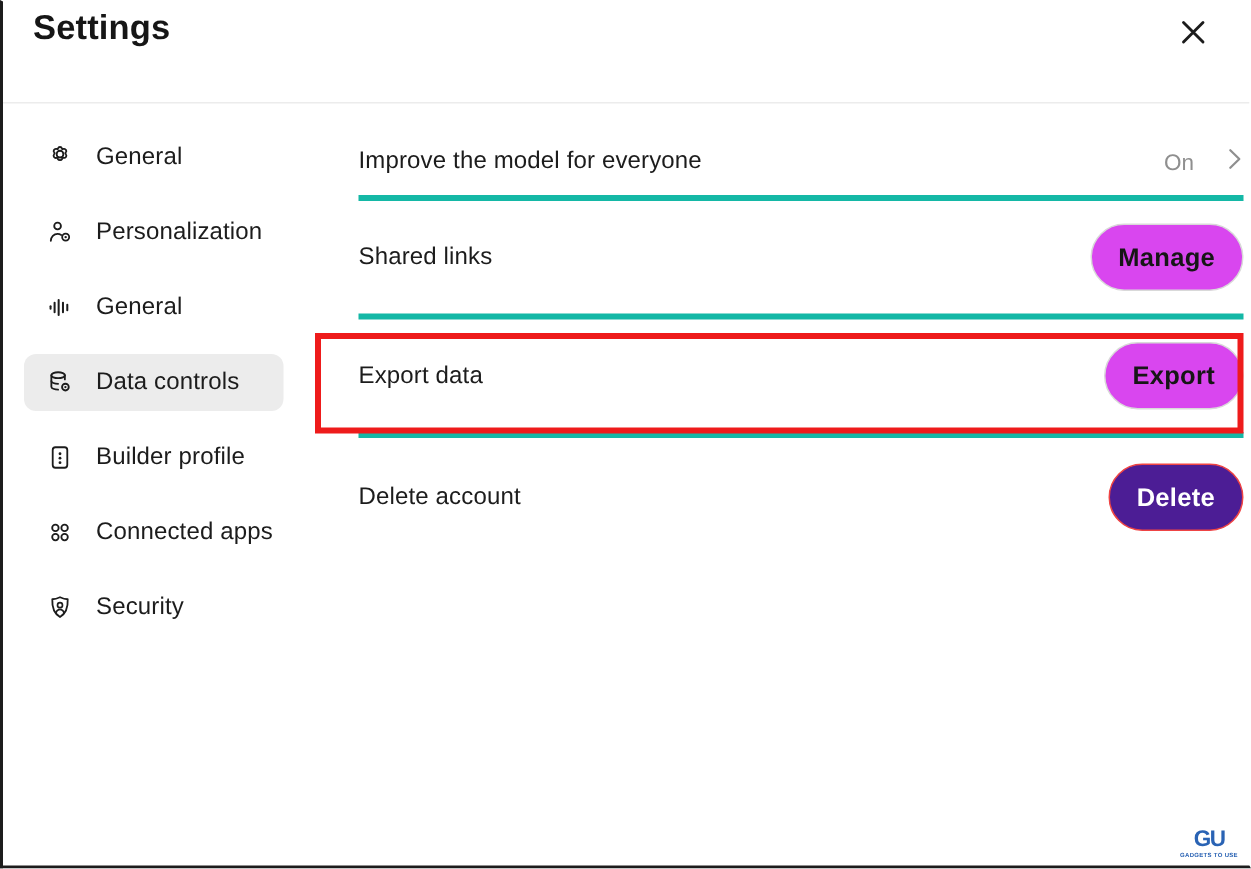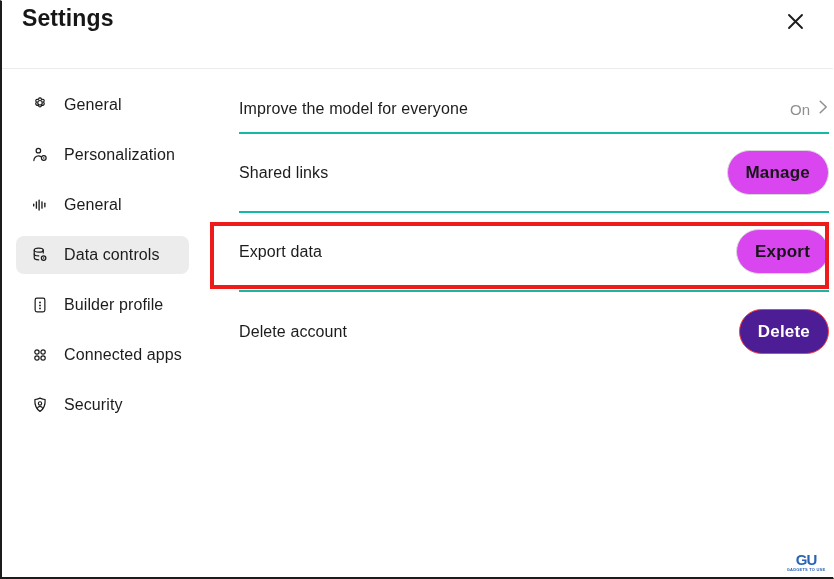--- a/index.html
+++ b/index.html
@@ -109,31 +109,31 @@
   }
   .setting-row {
     position: relative;
     display: flex;
     align-items: center;
     justify-content: space-between;
     height: 48px;
     box-sizing: border-box;
   }
   .setting-row.with-divider {
-    border-bottom: 2px solid #14b8a6;
+    border-bottom: 4px solid #14b8a6;
   }
   .row-label {
     font-size: 16px;
     color: #1c1c1c;
     letter-spacing: 0.1px;
   }
   .row-right {
     display: flex;
     align-items: center;
-    gap: 8px;
+    gap: 22px;
   }
   .row-value {
     font-size: 15px;
     color: #8f8f8f;
   }
   .chevron-right {
     display: block;
     color: #8f8f8f;
   }
 

